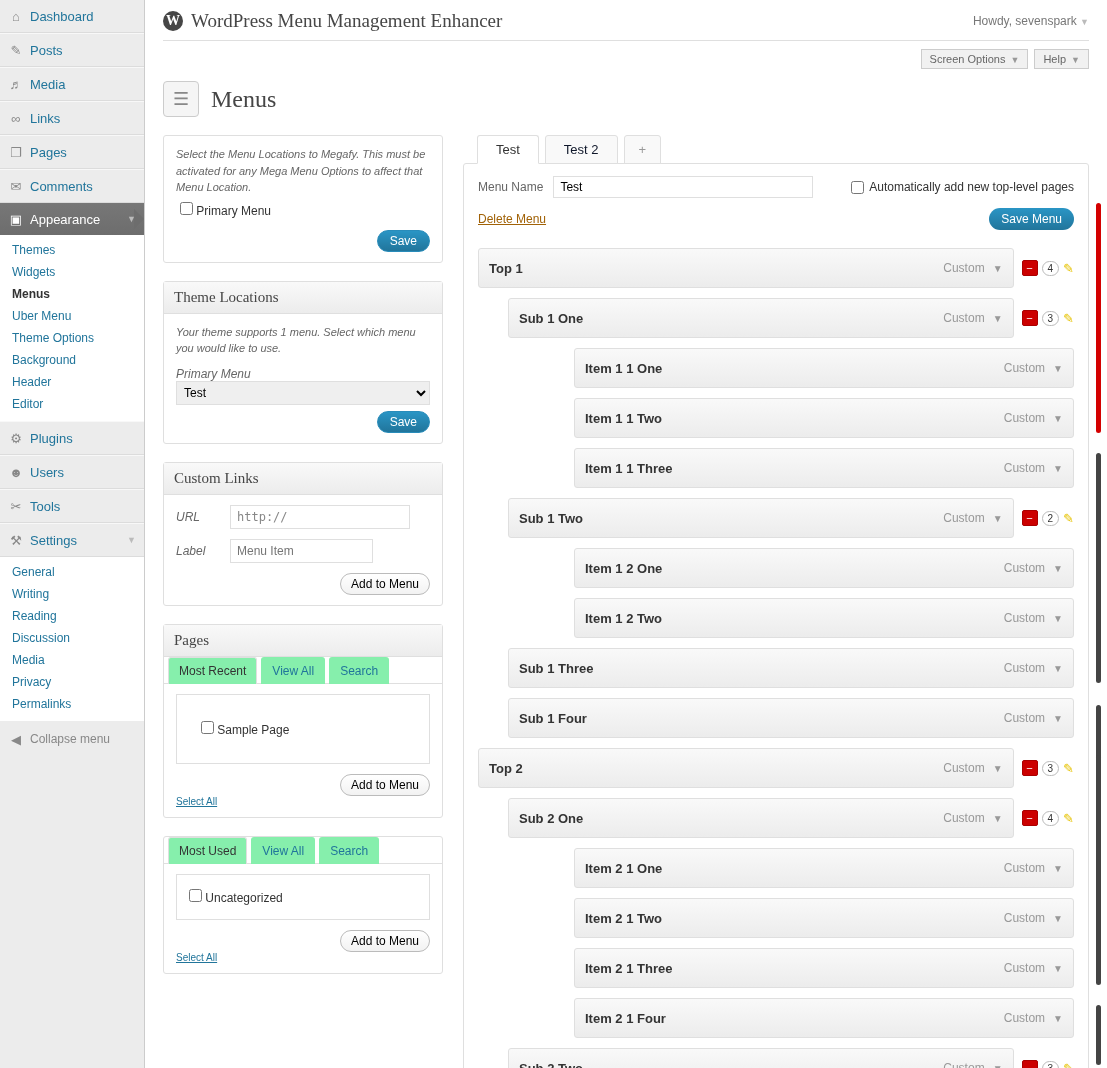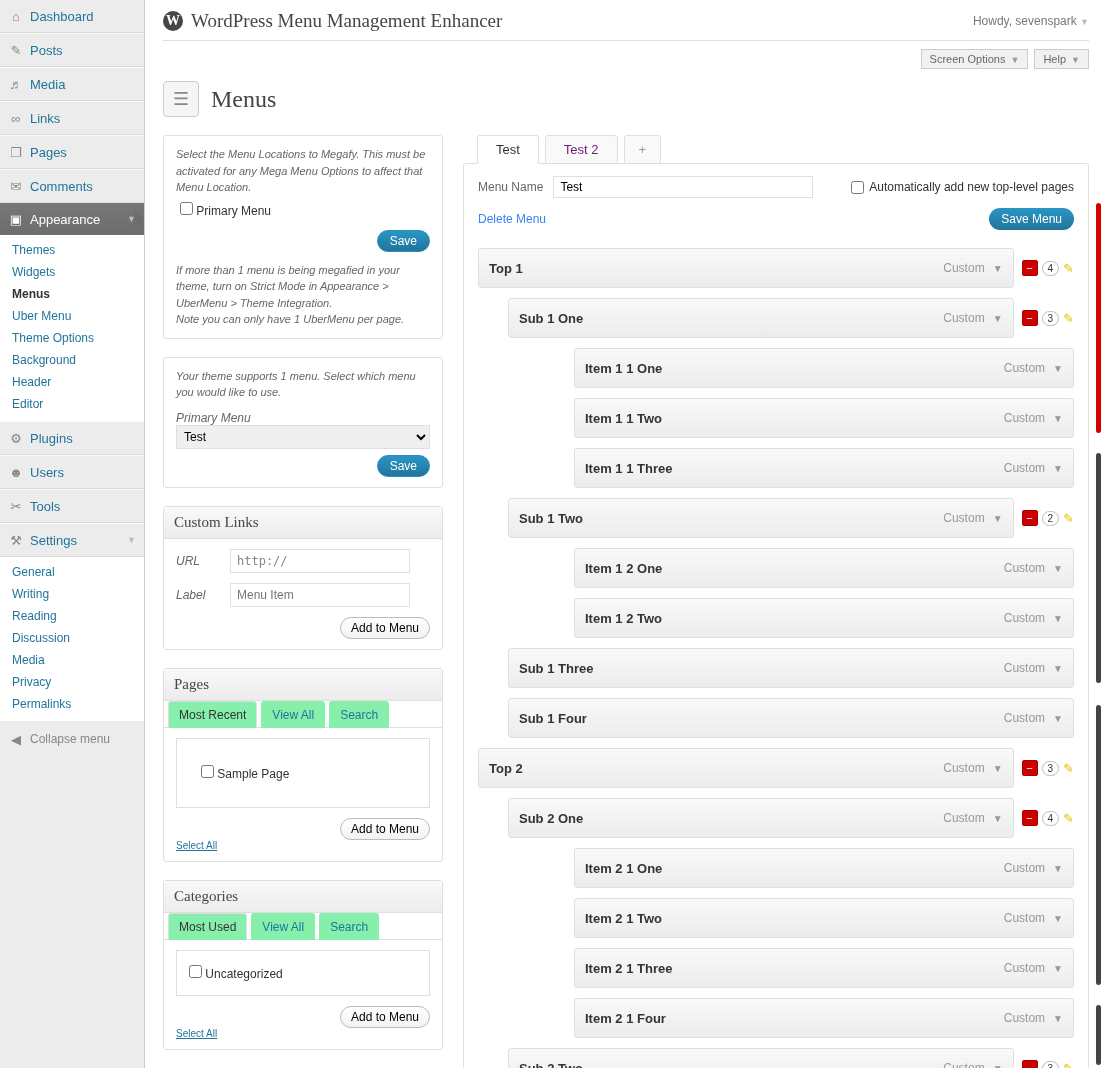--- a/index.html
+++ b/index.html
@@ -33,40 +33,40 @@
 .left{width:280px;flex-shrink:0}
 .box{border:1px solid #dfdfdf;border-radius:3px;margin-bottom:18px;background:#fff}
 .box-h{background:linear-gradient(#f9f9f9,#ececec);border-bottom:1px solid #dfdfdf;padding:7px 10px;font-family:Georgia,serif;font-size:15px;color:#464646}
 .box-b{padding:10px 12px}
 .note{font-style:italic;font-size:11px;color:#666;line-height:1.5}
 .save-btn{background:#21759b;background:linear-gradient(#2a95c5,#21759b);color:#fff;border:1px solid #298cba;border-radius:11px;padding:3px 12px;font-size:12px;cursor:pointer;float:right;margin-top:6px}
 .clr{clear:both}
 .sel{width:100%;border:1px solid #dfdfdf;padding:3px;font-size:12px}
 .lbl{font-style:italic;font-size:12px;color:#666}
 .inp{border:1px solid #dfdfdf;padding:4px 6px;font-size:12px;width:180px;font-family:monospace;color:#888}
-.inp2{border:1px solid #dfdfdf;padding:4px 6px;font-size:12px;width:180px;color:#888}
+.inp2{border:1px solid #dfdfdf;padding:4px 6px;font-size:12px;width:143px;color:#888}
 .frow{display:flex;align-items:center;gap:14px;margin-bottom:10px}
 .add-btn{border:1px solid #bbb;border-radius:11px;padding:3px 10px;font-size:12px;background:linear-gradient(#fff,#f2f2f2);float:right}
 .tabs{display:flex;border-bottom:1px solid #dfdfdf;margin:-10px -12px 10px -12px}
 .tab{padding:6px 10px;border:1px solid #dfdfdf;border-bottom:none;margin-left:4px;margin-bottom:-1px;border-radius:3px 3px 0 0;font-size:12px;background:#86efac}
 .tab.inactive{border-color:transparent;color:#21759b}
 .chk-row{padding:6px 4px;font-size:12px}
 .sel-all{font-size:10px;color:#21759b;text-decoration:underline;float:left;margin-top:22px}
 .right{flex:1;position:relative}
 .menu-tabs{display:flex;gap:6px;margin-left:14px}
 .mtab{border:1px solid #dfdfdf;border-bottom:1px solid #fff;border-radius:3px 3px 0 0;padding:6px 18px;font-size:13px;background:#fff;position:relative;z-index:2}
-.mtab.ina{border-bottom-color:#dfdfdf;color:#701a75;background:#f9f9f9}
+.mtab.ina{border-bottom-color:#dfdfdf;color:#0f172a;background:#f9f9f9}
 .mtab.plus{padding:6px 14px;color:#999;background:#f9f9f9;border-bottom-color:#dfdfdf}
 .menu-panel{border:1px solid #dfdfdf;border-radius:3px;margin-top:-1px;background:#fff;padding:12px 14px;min-height:900px}
 .mp-top{display:flex;align-items:center;gap:10px;margin-bottom:10px}
 .mp-top label{font-size:12px;color:#666}
 .mp-top input[type=text]{border:1px solid #dfdfdf;padding:3px 6px;width:260px;font-size:12px}
 .mp-top .auto{margin-left:auto;display:flex;align-items:center;gap:5px;font-size:12px;color:#333}
 .mp-row2{display:flex;align-items:center;margin-bottom:18px}
-.del{color:#3b82f6;font-size:12px}
+.del{color:#a16207;text-decoration:underline;font-size:12px}
 .savem{background:linear-gradient(#2a95c5,#21759b);color:#fff;border:none;border-radius:11px;padding:4px 12px;font-size:12px;margin-left:auto}
 .mi{border:1px solid #dfdfdf;border-radius:3px;background:linear-gradient(#f9f9f9,#ececec);padding:8px 10px;display:flex;align-items:center;margin-bottom:10px;font-size:13px;height:40px}
 .mi .nm{font-weight:bold;color:#333}
 .mi .typ{margin-left:auto;color:#999;font-size:12px}
 .mi .chev{color:#999;margin-left:8px;font-size:10px}
 .lvl1{margin-left:30px}
 .lvl2{margin-left:96px}
 .stack{display:flex;align-items:center;gap:4px;margin-left:8px}
 .redbtn{background:#c00;color:#fff;border:1px solid #a00;border-radius:2px;width:16px;height:16px;font-size:11px;line-height:1;display:flex;align-items:center;justify-content:center}
 .cnt{border:1px solid #bbb;border-radius:8px;padding:0 5px;font-size:10px;height:15px;display:flex;align-items:center;background:#fff}
@@ -171,26 +171,25 @@
 
     <div class="cols">
 
       <div class="left">
         <div class="box">
           <div class="box-b">
             <div class="note">Select the Menu Locations to Megafy. This must be activated for any Mega Menu Options to affect that Menu Location.</div>
             <div class="chk-row"><input type="checkbox" style=""> <span>Primary Menu</span></div>
             <button class="save-btn">Save</button>
             <div class="clr"></div>
-            <div class="note" style="margin-top:10px;white-space:pre-line">If more than 1 menu is being megafied in your theme, turn on Strict Mode in Appearance &gt; UberMenu &gt; Theme Integration.
-Note you can only have 1 UberMenu per page.</div>
           </div>
         </div>
 
         <div class="box">
+          <div class="box-h">Theme Locations</div>
           <div class="box-b">
             <div class="note">Your theme supports 1 menu. Select which menu you would like to use.</div>
             <div class="lbl" style="margin-top:10px">Primary Menu</div>
             <select class="sel"><option>Test</option></select>
             <button class="save-btn">Save</button>
             <div class="clr"></div>
           </div>
         </div>
 
         <div class="box">
@@ -220,21 +219,20 @@
             <div style="border:1px solid #dfdfdf;padding:20px;margin-bottom:10px">
               <div class="chk-row"><input type="checkbox" style=""> <span>Sample Page</span></div>
             </div>
             <a class="sel-all">Select All</a>
             <button class="add-btn">Add to Menu</button>
             <div class="clr"></div>
           </div>
         </div>
 
         <div class="box">
-          <div class="box-h">Categories</div>
           <div class="box-b">
             <div class="tabs">
               <div class="tab">Most Used</div>
               <div class="tab inactive">View All</div>
               <div class="tab inactive">Search</div>
             </div>
             <div style="border:1px solid #dfdfdf;padding:8px;margin-bottom:10px">
               <div class="chk-row"><input type="checkbox" style=""> <span>Uncategorized</span></div>
             </div>
             <a class="sel-all">Select All</a>

